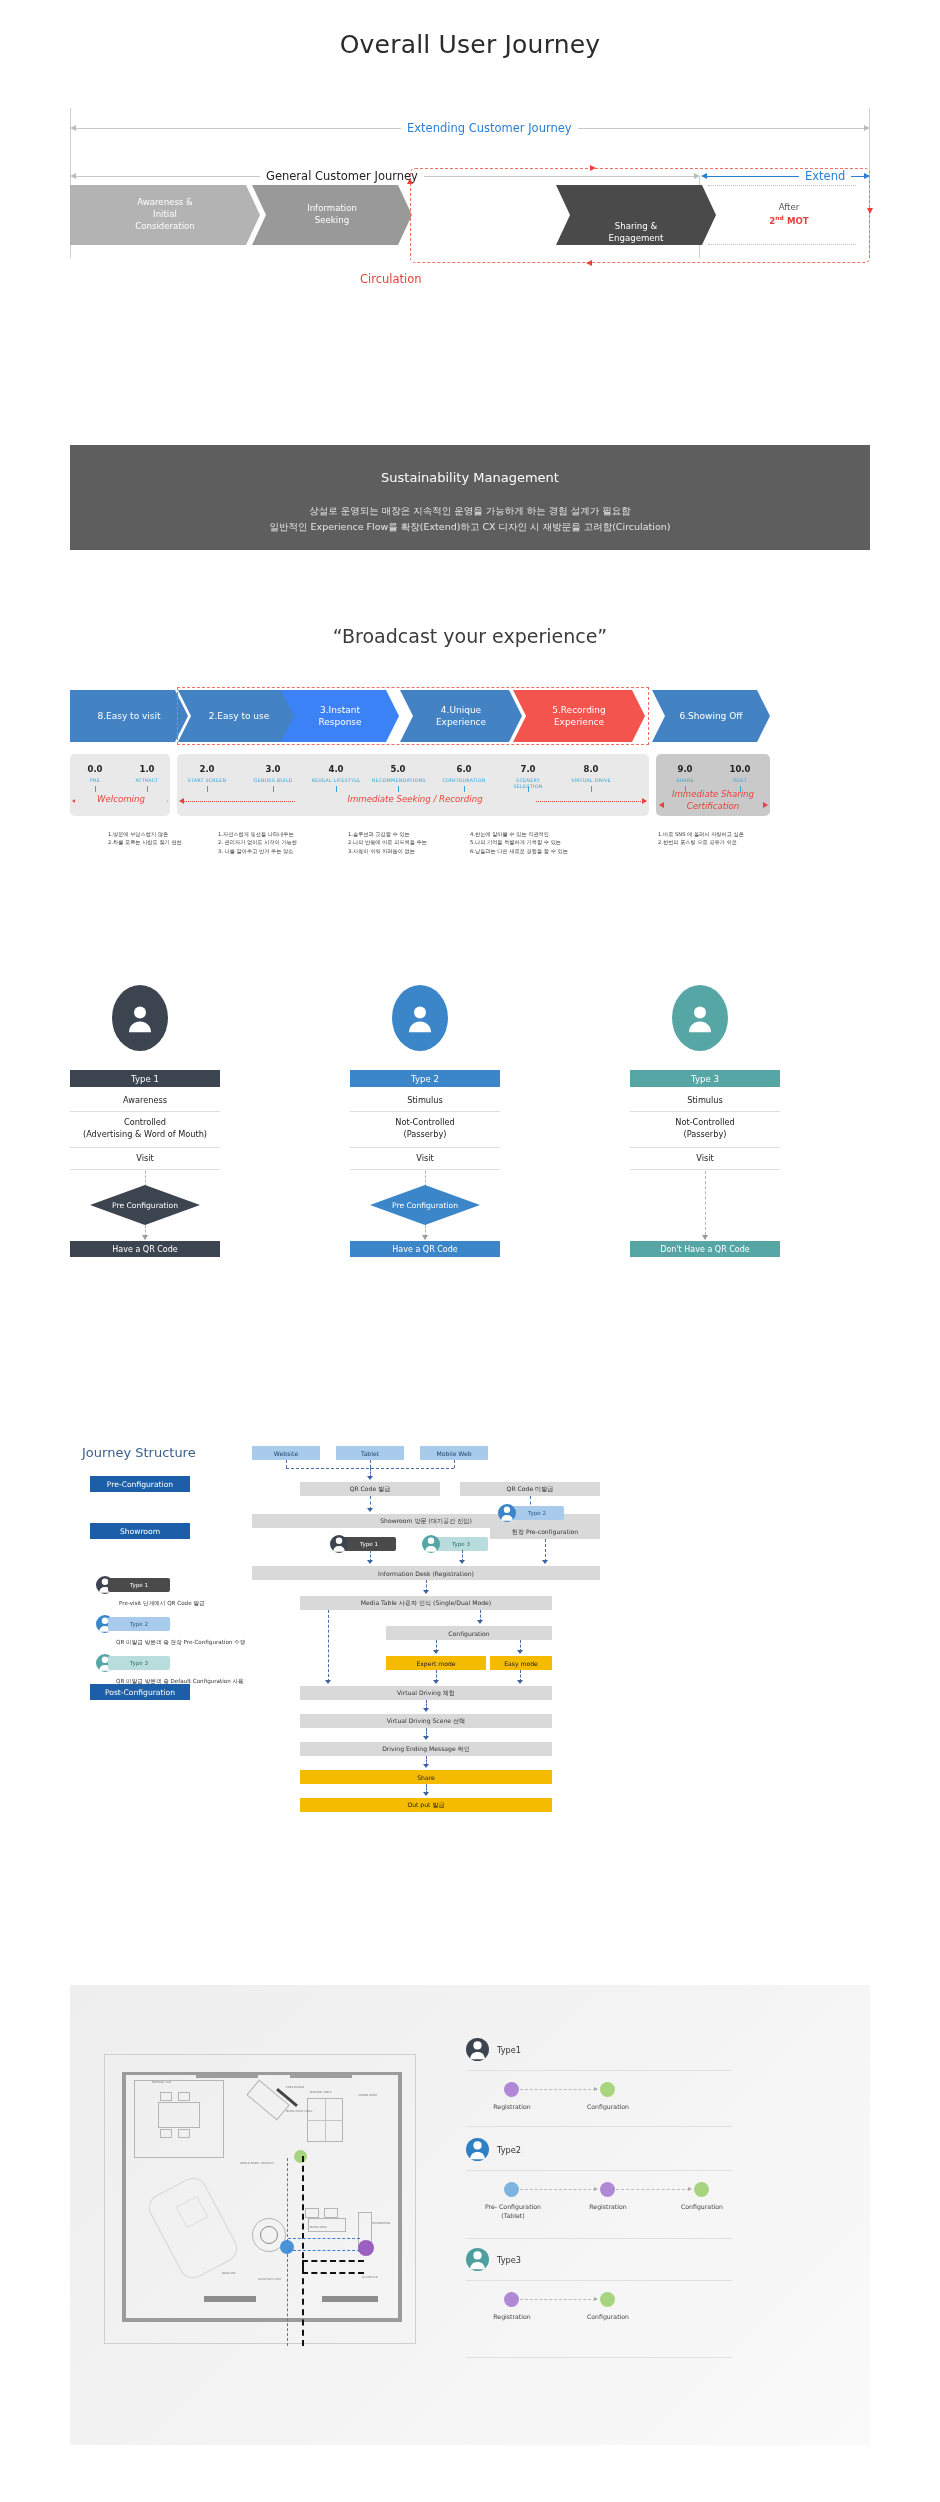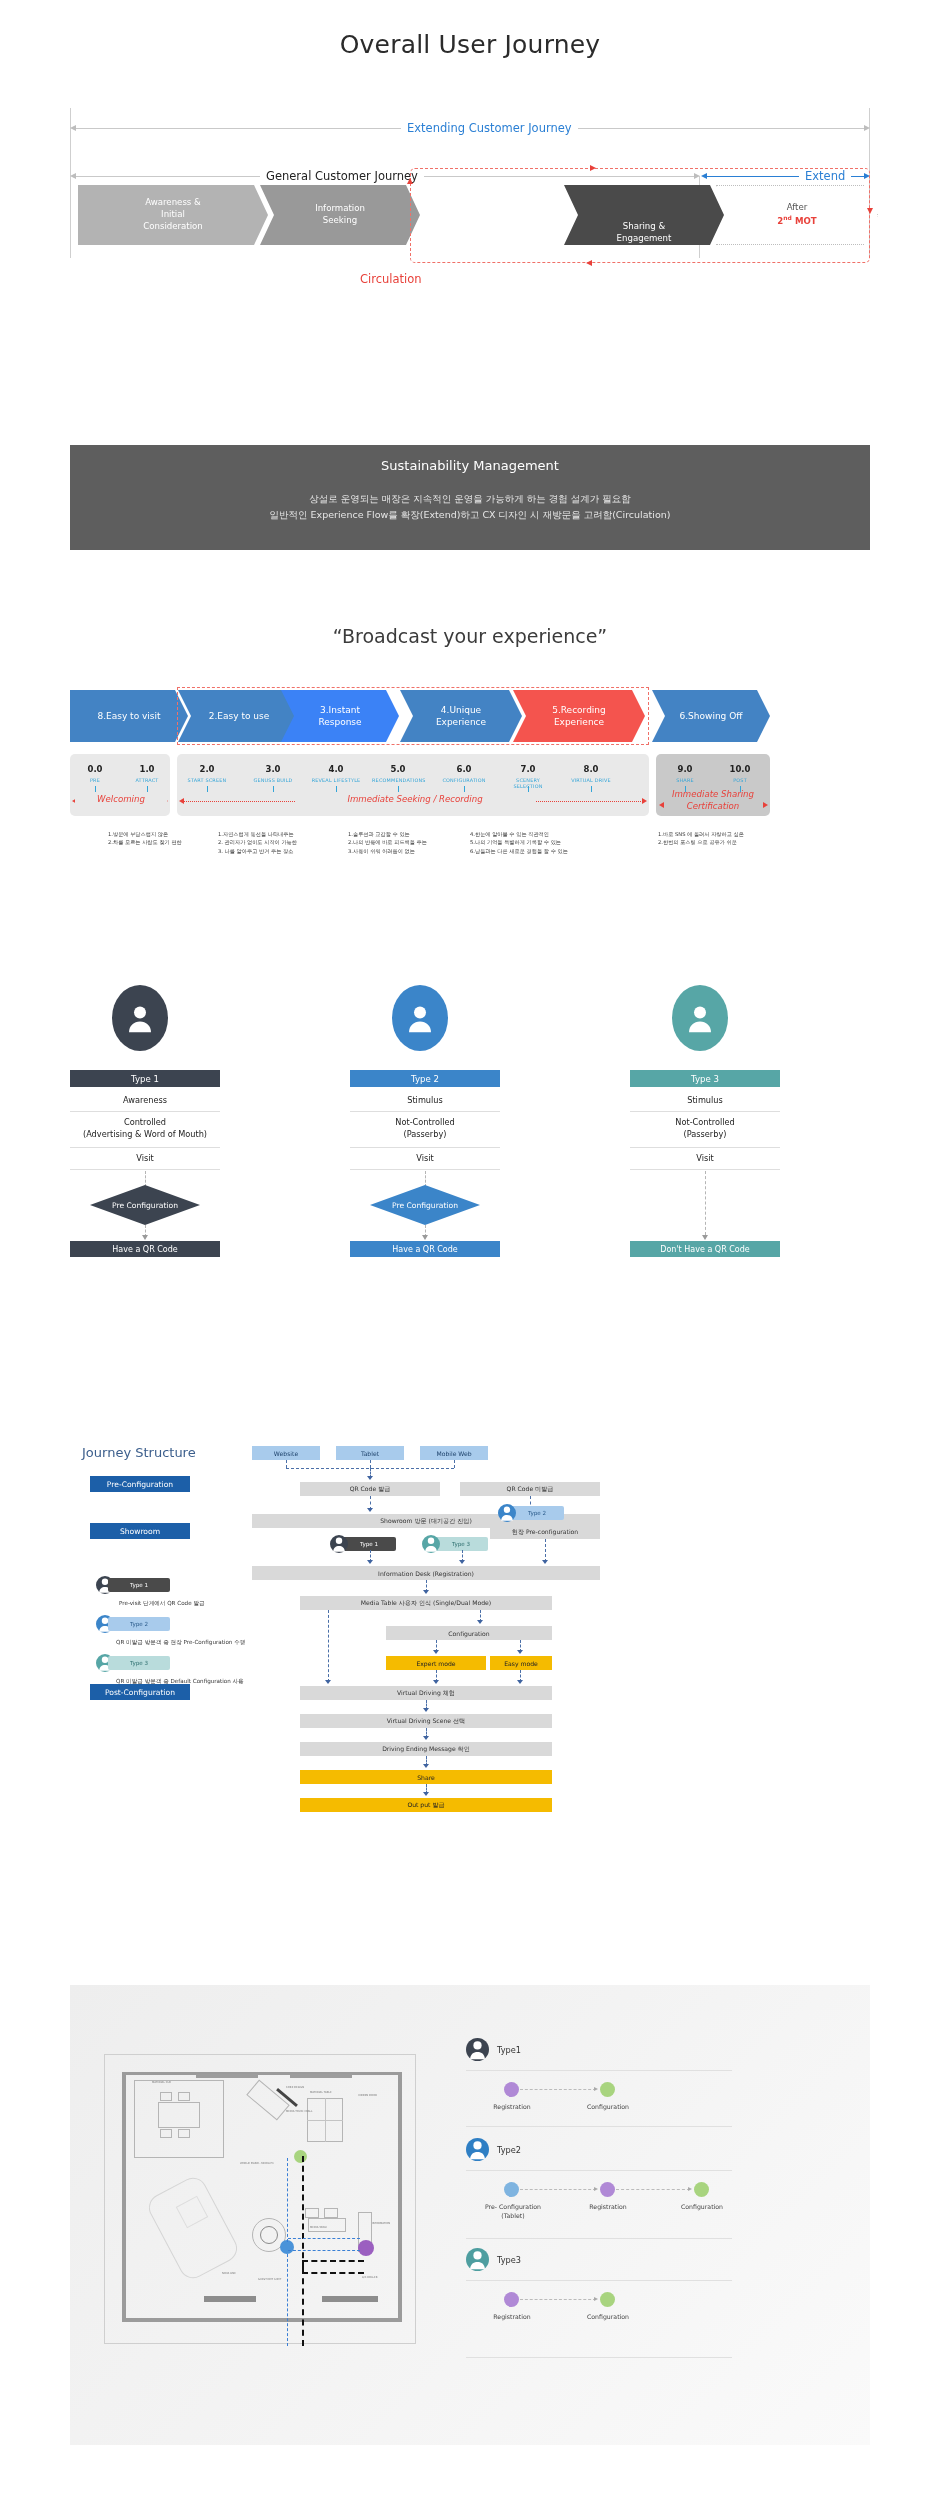--- a/index.html
+++ b/index.html
@@ -25,40 +25,40 @@
   .jlabel { position:absolute; font-size:11.5px; white-space:nowrap; background:#fff; padding:0 6px; }
   .jlabel.blue { color:#2a7fd4;margin-left:44px; }
   .jlabel.black { color:#222; }
   .arrowhead { position:absolute; width:0; height:0; }
   .ah-left { border-top:3.5px solid transparent; border-bottom:3.5px solid transparent; border-right:6px solid #bdbdbd; }
   .ah-right { border-top:3.5px solid transparent; border-bottom:3.5px solid transparent; border-left:6px solid #bdbdbd; }
   .ah-left-b { border-top:3.5px solid transparent; border-bottom:3.5px solid transparent; border-right:6px solid #2a7fd4; }
   .ah-right-b { border-top:3.5px solid transparent; border-bottom:3.5px solid transparent; border-left:6px solid #2a7fd4; }
 
   
-  .chev-row { position:absolute; left:8px; top:85px; width:800px; height:60px; }
+  .chev-row { position:absolute; left:0; top:85px; width:800px; height:60px; }
   .chev {
     position:absolute; height:60px;
     display:flex; align-items:center; justify-content:center;
     color:#fff; font-size:8.6px; line-height:1.38; text-align:center;
     clip-path: polygon(0 0, calc(100% - 14px) 0, 100% 50%, calc(100% - 14px) 100%, 0 100%);
   }
   .chev.first { clip-path: polygon(0 0, calc(100% - 14px) 0, 100% 50%, calc(100% - 14px) 100%, 0 100%); }
   .chev.notch { clip-path: polygon(0 0, calc(100% - 14px) 0, 100% 50%, calc(100% - 14px) 100%, 0 100%, 14px 50%); }
   .chev.ghost { background:transparent; color:#555; border:1px dotted #bdbdbd; }
 
   .circ-box { position:absolute; border:1px dashed #f07068; border-radius:5px; }
   .circ-label { position:absolute; color:#e8413a; font-size:11.5px; }
 
   
   #sustain {
     left:70px; top:445px; width:800px; height:105px;
     background:#5e5e5e; color:#fff; text-align:center;
   }
-  #sustain .title { margin-top:13px; font-size:13px; }
+  #sustain .title { margin-top:25px; font-size:13px; }
   #sustain .body { margin-top:18px; font-size:9.5px; line-height:1.65; color:#e6e6e6; }
 
   
   #broadcast-head {
     left:0; top:625px; width:940px; text-align:center;
     font-size:19px; color:#3b3b3b;
   }
 
   
   #ribbon { left:70px; top:690px; width:800px; height:205px; }

